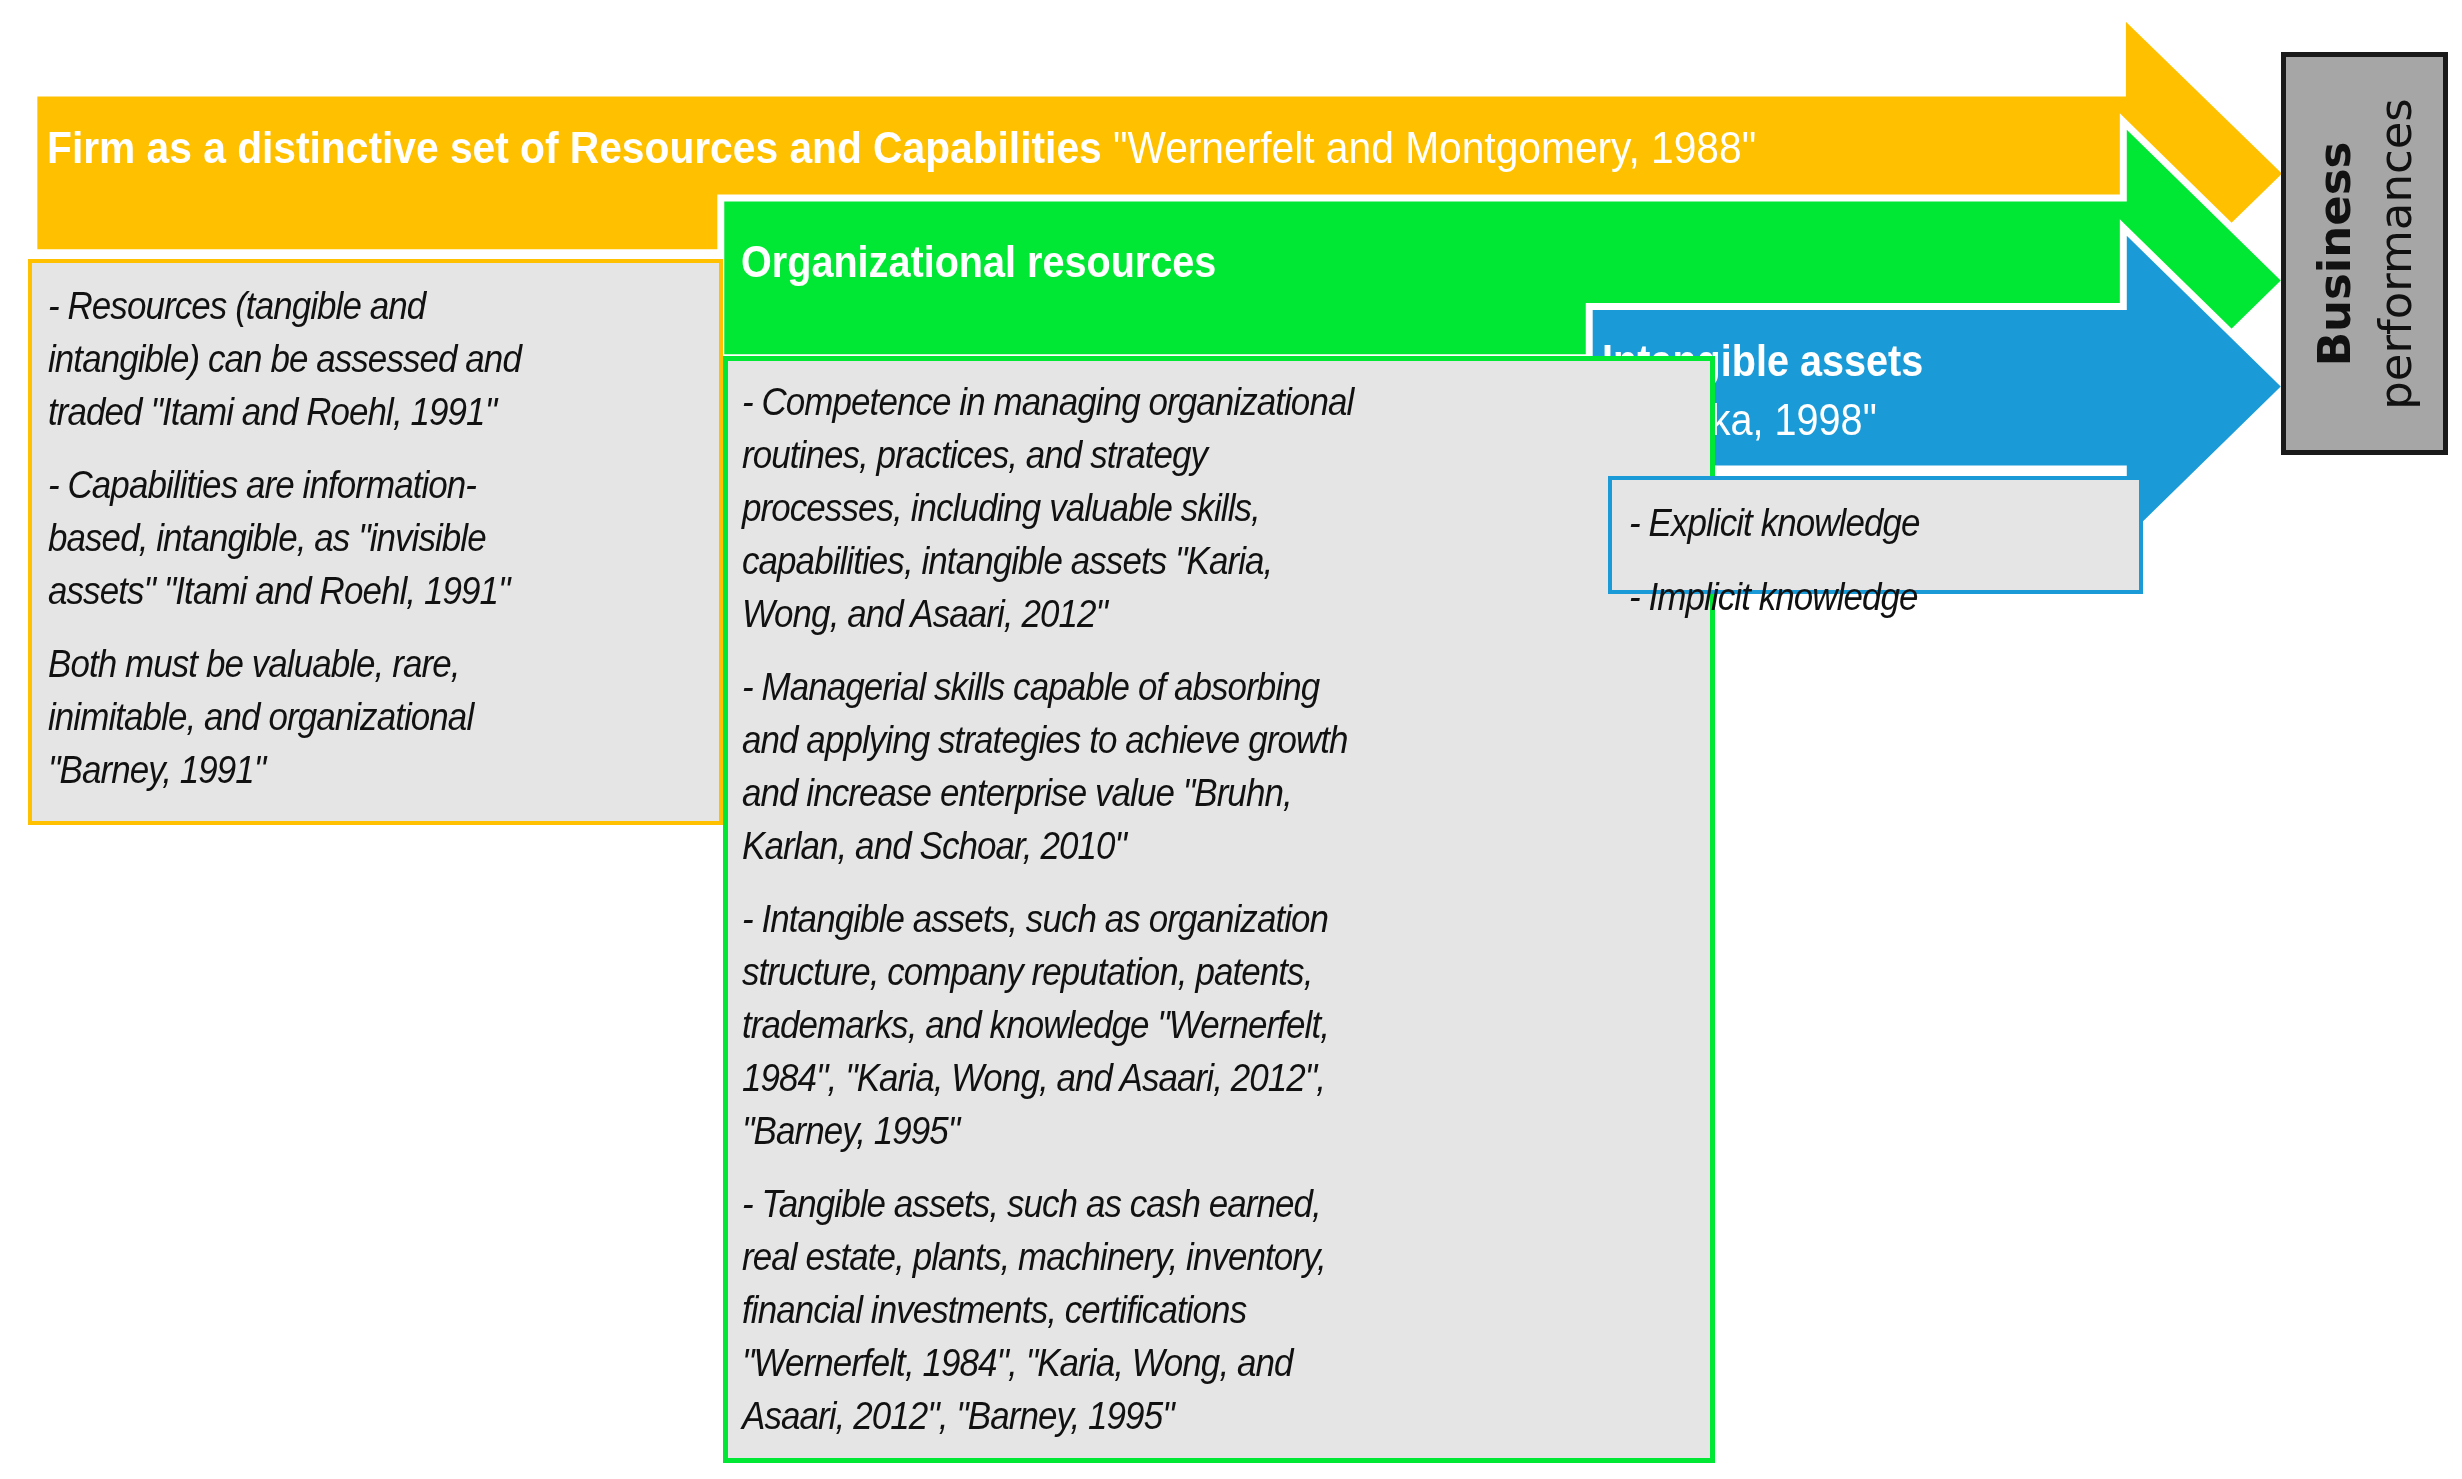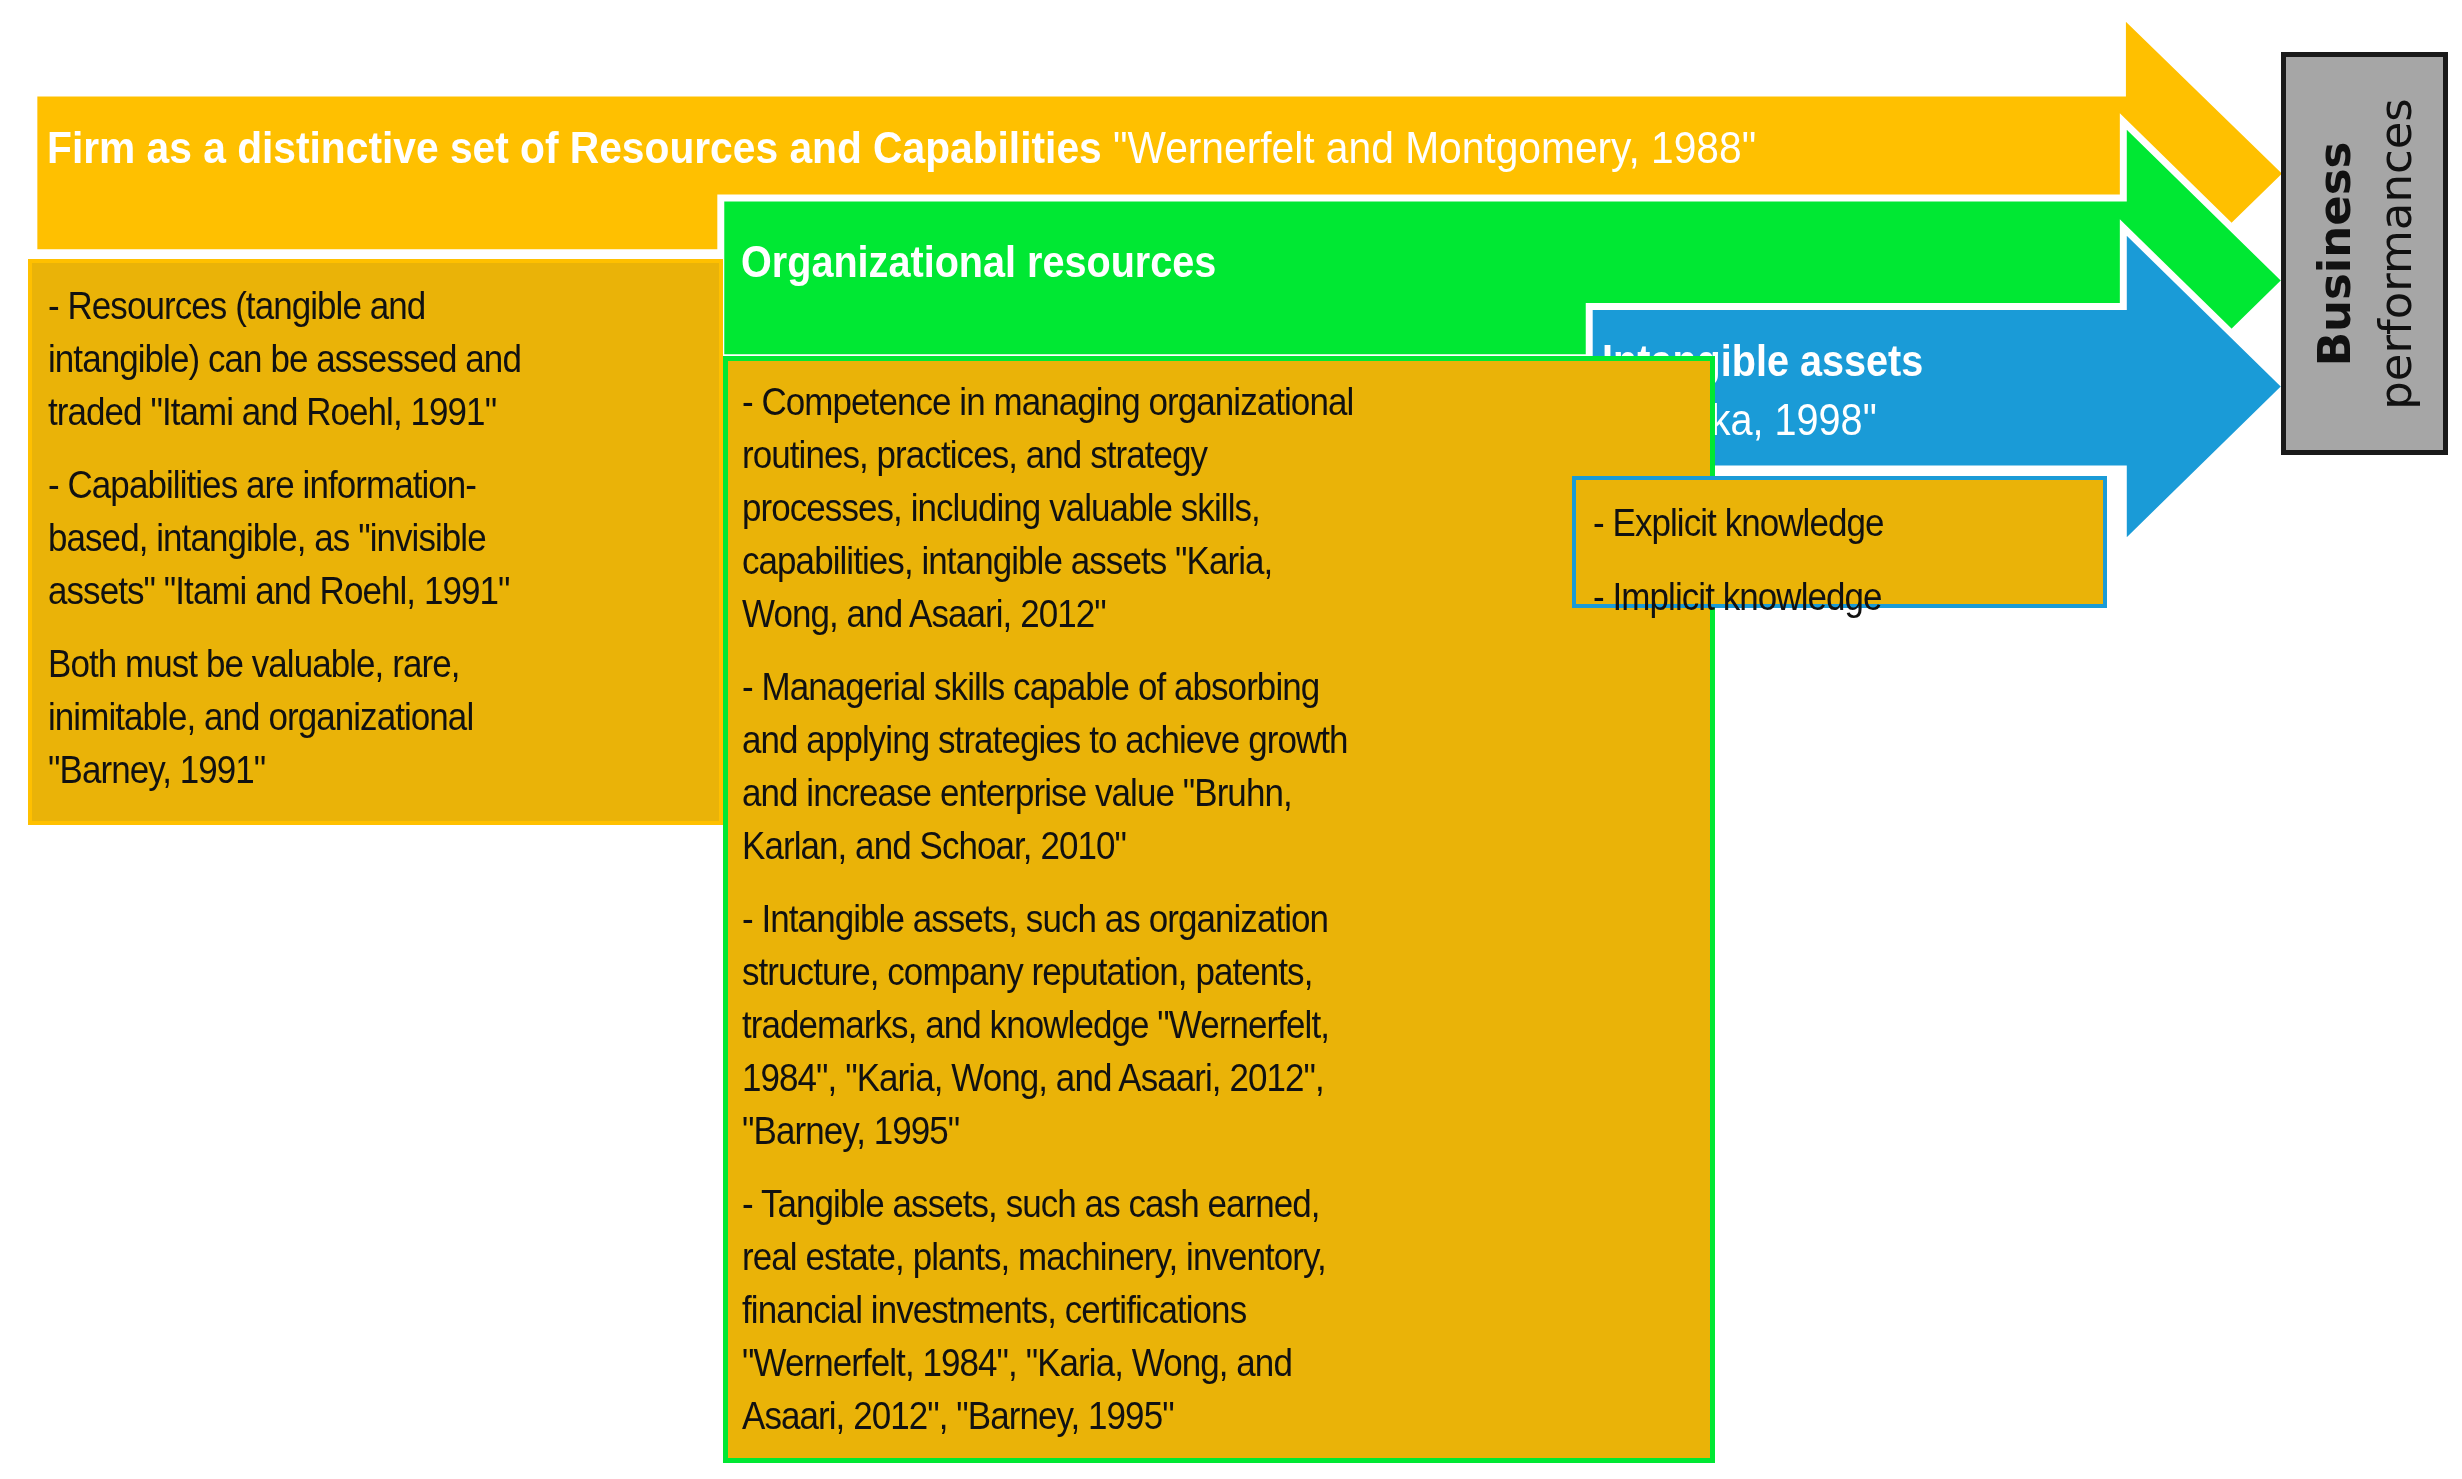--- a/index.html
+++ b/index.html
@@ -1,21 +1,21 @@
 <!DOCTYPE html>
 <html style="font-size:14px"><head>
 <meta charset="utf-8">
 <style>
   html, body { margin:0; padding:0; background:#ffffff; }
   body { width:2462px; height:1479px; position:relative; overflow:hidden; font-family:"Liberation Sans", sans-serif; }
   svg.arrows { position:absolute; left:0; top:0; }
   .hdr { position:absolute; color:#ffffff; white-space:nowrap; transform-origin:left top; font-family:"Liberation Sans", sans-serif; }
   .hdr-main { font-weight:bold; }
   .hdr-cite { font-weight:normal; }
-  .box { position:absolute; background:#eab308; box-sizing:border-box; }
+  .box { position:absolute; background:#e5e5e5; box-sizing:border-box;font-style:italic; }
   .box-orange { border:4.3px solid #FFC000; }
   .box-green { border:5.2px solid #00E833; }
   .box-blue { border:4.3px solid #1A9BD7; }
   .para { white-space:pre; color:#111111; font-size:38px; line-height:53px; letter-spacing:-1px; transform-origin:left top; font-family:"Liberation Sans", sans-serif; }
   .para + .para { margin-top:20px; }
   .bp-box { position:absolute; left:2281px; top:52px; width:167px; height:403px; background:#A6A6A6; border:5.2px solid #1a1a1a; box-sizing:border-box; }
   .bp-text { position:absolute; left:50%; top:50%; transform:translate(-50%,-50%) rotate(-90deg); text-align:center; color:#111111; font-size:45px; line-height:61px; white-space:nowrap; font-family:"DejaVu Sans", sans-serif; }
   .bp-text .b { font-weight:bold; display:block; }
   .bp-text .n { font-weight:normal; display:block; }
 </style>
@@ -73,17 +73,17 @@
 trademarks, and knowledge "Wernerfelt,
 1984", "Karia, Wong, and Asaari, 2012",
 "Barney, 1995"</div>
   <div class="para" style="transform:scaleX(0.92);">- Tangible assets, such as cash earned,
 real estate, plants, machinery, inventory,
 financial investments, certifications
 "Wernerfelt, 1984", "Karia, Wong, and
 Asaari, 2012", "Barney, 1995"</div>
 </div>
 
-<div class="box box-blue" style="left:1572px; top:476px; width:535px; height:132px; padding:17.4px 0 0 17.4px;">
+<div class="box box-blue" style="left:1608px; top:476px; width:535px; height:118px; padding:17.4px 0 0 17.4px;">
   <div class="para" style="transform:scaleX(0.92); margin-top:0;">- Explicit knowledge</div>
   <div class="para" style="transform:scaleX(0.92); margin-top:21px;">- Implicit knowledge</div>
 </div>
 
 
 </body></html>

